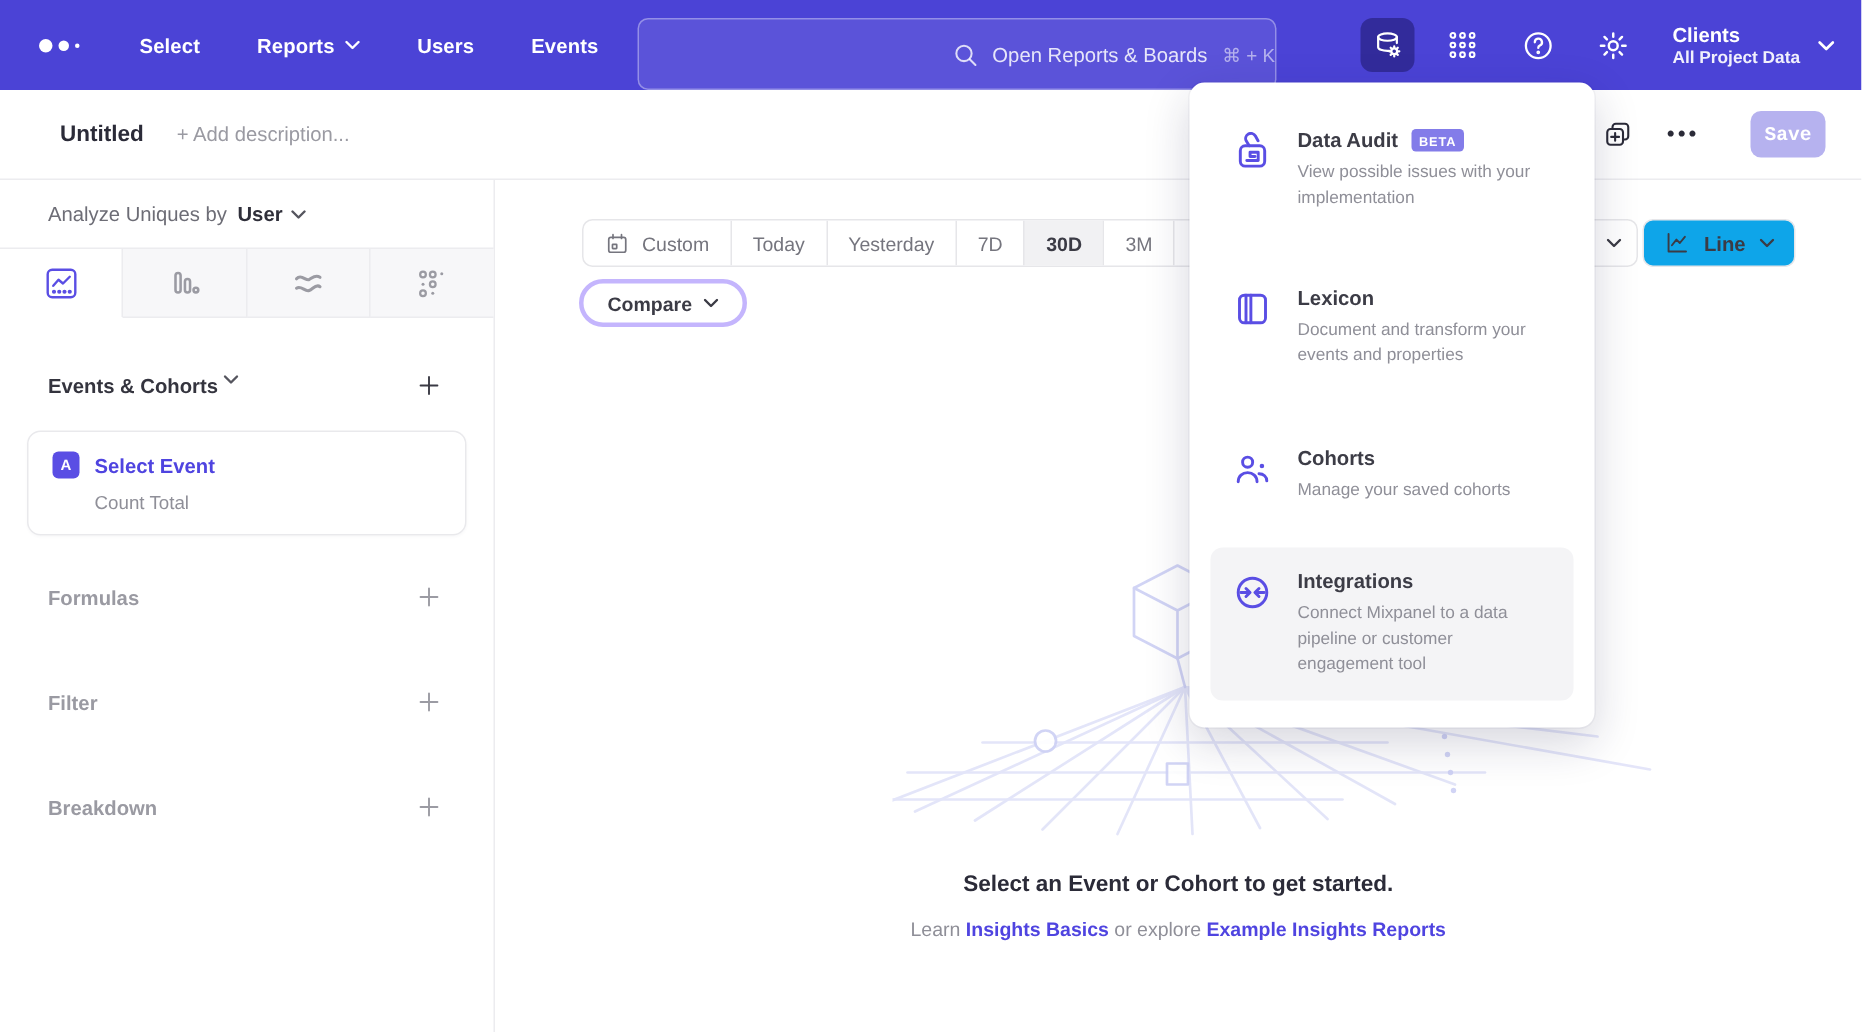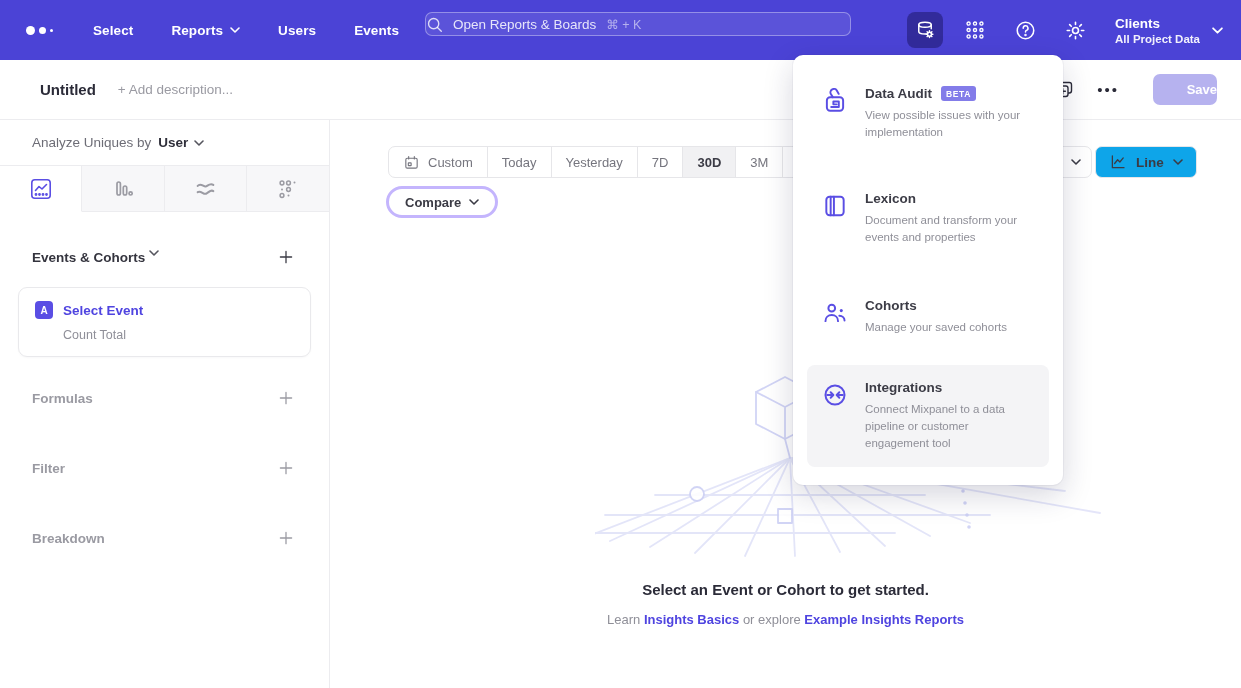--- a/index.html
+++ b/index.html
@@ -8,38 +8,38 @@
   .page { position:relative; width:1241px; height:688px; background:#fff; }
 
   
   .topnav { position:absolute; top:0; left:0; right:0; height:60px; background:#4b43d6; display:flex; align-items:center; color:#fff; z-index:30; }
   .logo { display:flex; align-items:center; gap:4px; margin-left:26px; cursor:pointer; }
   .logo i { display:block; border-radius:50%; background:#fff; }
   .logo .d1{ width:9px; height:9px; } .logo .d2{ width:7px; height:7px; } .logo .d3{ width:3px; height:3px; }
   .nav-items { display:flex; align-items:center; margin-left:40px; gap:38px; }
   .nav-item { font-size:13.5px; font-weight:700; letter-spacing:.1px; cursor:pointer; display:flex; align-items:center; gap:7px; }
   .chev { display:inline-block; }
-  .searchbar { position:absolute; left:425px; top:12px; width:426px; height:24px; background:rgba(255,255,255,.09); border:1px solid rgba(255,255,255,.35); border-radius:7px; display:flex; align-items:center; justify-content:flex-start; gap:10px; cursor:text; }
+  .searchbar { position:absolute; left:425px; top:12px; width:426px; height:48px; background:rgba(255,255,255,.09); border:1px solid rgba(255,255,255,.35); border-radius:7px; display:flex; align-items:center; justify-content:flex-end; gap:10px; cursor:text; }
   .searchbar .ph { font-size:13.5px; color:rgba(255,255,255,.85); }
   .searchbar .kbd { font-size:12.5px; color:rgba(255,255,255,.55); }
   .nav-right { position:absolute; right:18px; top:0; height:60px; display:flex; align-items:center; gap:14px; }
   .icon-btn { width:36px; height:36px; border-radius:8px; display:flex; align-items:center; justify-content:center; cursor:pointer; }
   .icon-btn.active { background:rgba(10,5,60,.38); }
   .clients { display:flex; align-items:center; gap:12px; margin-left:8px; cursor:pointer; }
   .clients .txt { display:flex; flex-direction:column; gap:2px; }
   .clients .l1 { font-size:13.5px; font-weight:700; }
   .clients .l2 { font-size:11.5px; font-weight:700; color:rgba(255,255,255,.92); }
 
   
   .rheader { position:absolute; top:60px; left:0; right:0; height:60px; background:#fff; border-bottom:1px solid #ececef; display:flex; align-items:center; z-index:5; }
   .rtitle { margin-left:40px; font-size:15px; font-weight:700; color:#2b2b38; cursor:text; }
   .rdesc { margin-left:22px; font-size:13.5px; color:#9a9aa2; cursor:text; }
   .rheader-right { position:absolute; right:24px; display:flex; align-items:center; gap:22px; }
   .ellipsis { font-size:15px; letter-spacing:2px; color:#2b2b38; cursor:pointer; margin-right:12px; }
-  .save-btn { width:64px; height:31px; border:none; border-radius:7px; background:#b6b2ef; color:#fff; font-family:Liberation Sans, sans-serif; font-size:13px; font-weight:700; cursor:default;text-align:right; }
+  .save-btn { width:50px; height:31px; border:none; border-radius:7px; background:#b6b2ef; color:#fff; font-family:Liberation Mono, monospace; font-size:13px; font-weight:700; cursor:default; }
 
   
   .sidebar { position:absolute; top:120px; left:0; width:330px; bottom:0; background:#fff; border-right:1px solid #ececef; }
   .analyze-row { height:46px; display:flex; align-items:center; padding:0 32px; border-bottom:1px solid #ececef; font-size:13.5px; }
   .analyze-row .lbl { color:#6d6d76; }
   .analyze-sel { display:flex; align-items:center; gap:6px; margin-left:7px; color:#2f2f3a; font-weight:700; cursor:pointer; }
   .viz-tabs { display:grid; grid-template-columns:repeat(4,1fr); height:46px; background:#f7f7f9; }
   .viz-tab { display:flex; align-items:center; justify-content:center; border-bottom:1px solid #ececef; border-right:1px solid #ececef; cursor:pointer; }
   .viz-tab:last-child { border-right:none; }
   .viz-tab.selected { background:#fff; border-bottom:1px solid #fff; }

